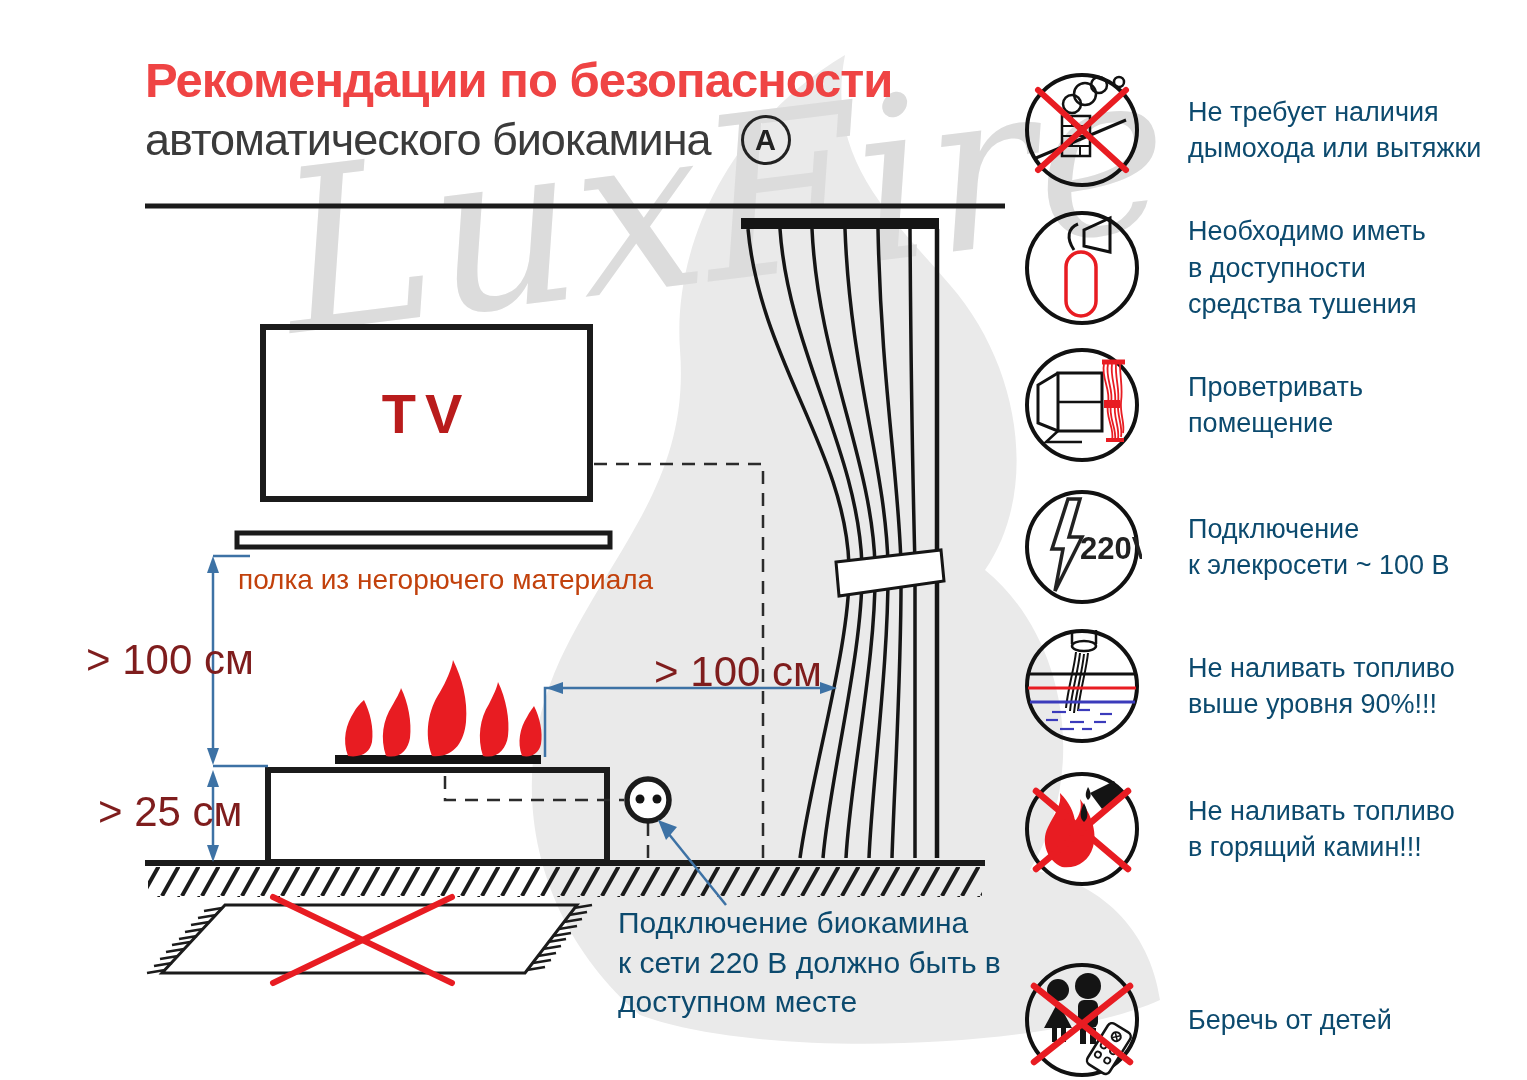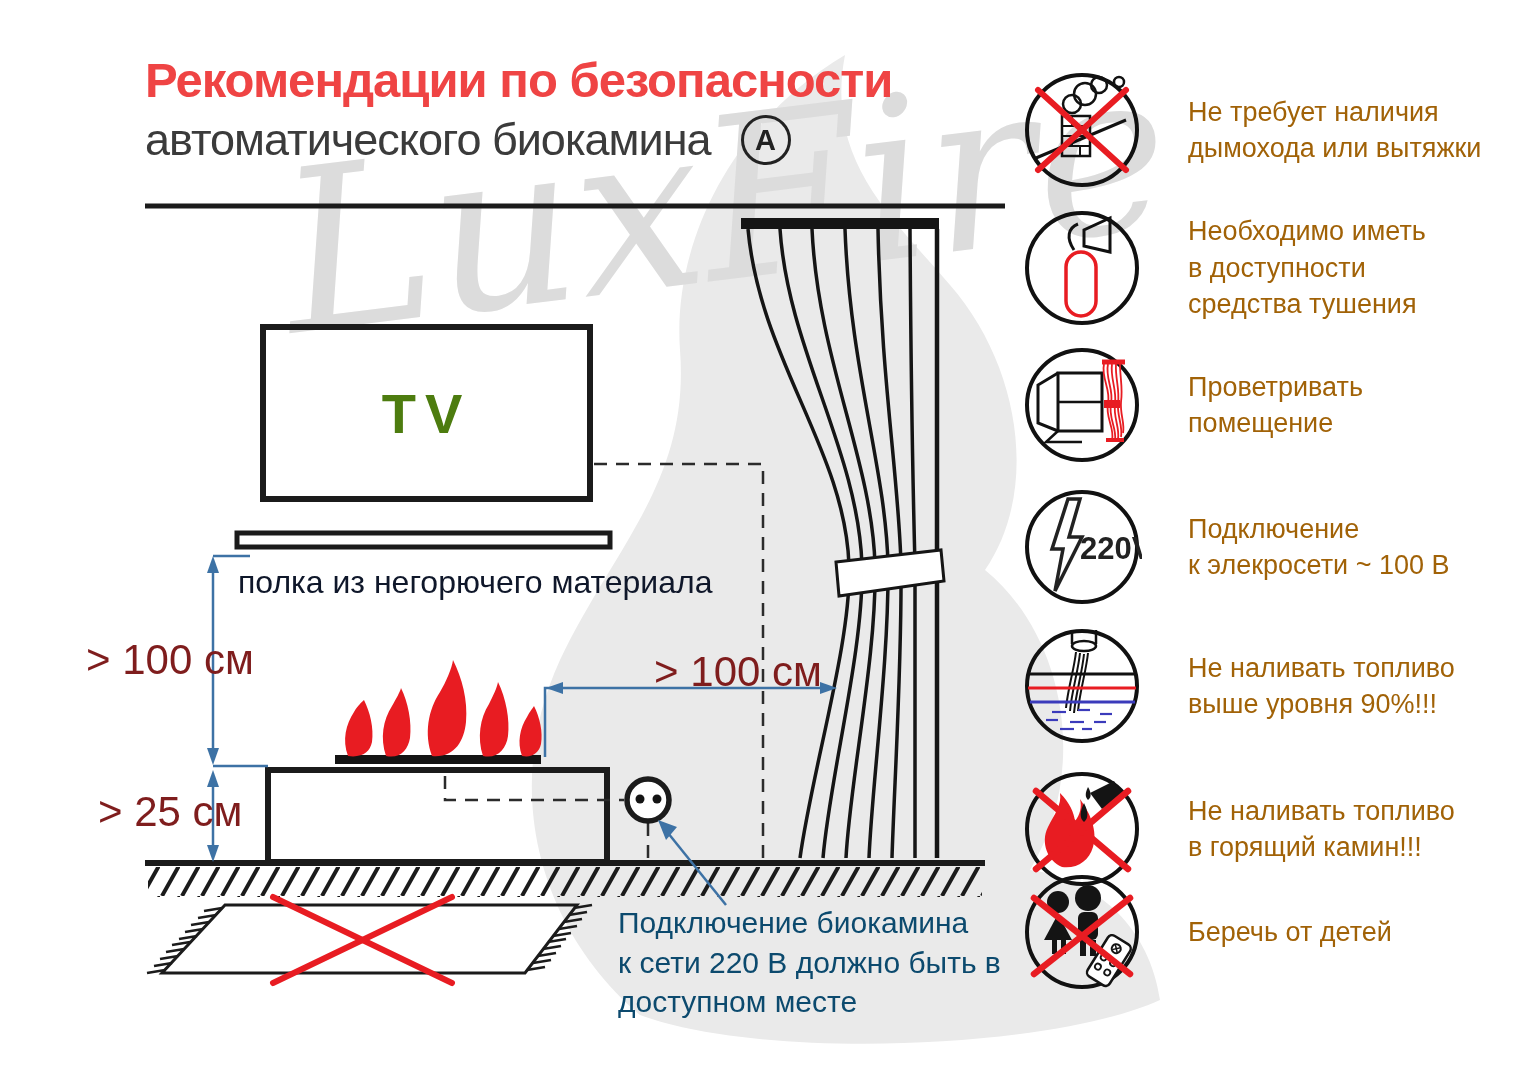--- a/index.html
+++ b/index.html
@@ -17,36 +17,36 @@
   .title{position:absolute;left:145px;top:52px;z-index:3;}
   .t1{font-size:49px;font-weight:700;color:#ef4444;letter-spacing:-1px;}
   .t2row{display:flex;align-items:center;margin-top:6px;}
   .t2{font-size:45px;font-weight:400;color:#3b3b3b;letter-spacing:-1px;}
   .amark{display:inline-flex;width:44px;height:44px;border:3.5px solid #222;border-radius:50%;
          align-items:center;justify-content:center;font-weight:700;font-size:29px;color:#222;
          margin-left:30px;}
   
   .tv-label{position:absolute;left:263px;top:327px;width:327px;height:172px;display:flex;
             align-items:center;justify-content:center;font-size:56px;font-weight:800;
-            letter-spacing:9px;color:#4d7c0f;z-index:3;}
-  .label-blue{color:#0f172a;font-size:32px;z-index:3;}
+            letter-spacing:9px;color:#b91c1c;z-index:3;}
+  .label-blue{color:#c2410c;font-size:28px;z-index:3;}
   .dim{color:#7f1d1d;font-size:42px;z-index:3;}
   .shelf-label{left:238px;top:564px;}
   .dimA{left:86px;top:636px;}
   .dimB{left:98px;top:788px;}
   .dimC{left:628px;top:648px;width:220px;text-align:center;}
   .note-blue{position:absolute;color:#0c4a6e;font-size:30px;line-height:1.32;
              white-space:pre-line;z-index:3;}
   .outlet-note{left:618px;top:903px;}
   
   .rec-row{position:absolute;left:1022px;width:470px;height:120px;display:flex;
            align-items:center;z-index:3;}
   .rec-icon{width:120px;height:120px;flex:0 0 120px;}
-  .rec-text{margin-left:46px;font-size:27px;line-height:1.35;color:#a16207;white-space:pre-line;}
-  .r1{top:70px}.r2{top:208px}.r3{top:345px}.r4{top:487px}.r5{top:626px}.r6{top:769px}.r7{top:872px}
+  .rec-text{margin-left:46px;font-size:27px;line-height:1.35;color:#0c4a6e;white-space:pre-line;}
+  .r1{top:70px}.r2{top:208px}.r3{top:345px}.r4{top:487px}.r5{top:626px}.r6{top:769px}.r7{top:960px}
 </style>
 </head>
 <body>
 
 <div class="canvas">
 
   <svg class="bg-flame" width="1527" height="1080" viewBox="0 0 1527 1080">
     <path d="M640,1015 C540,930 500,790 560,660 C615,545 690,480 680,350
              C672,240 735,120 845,55 C825,160 890,215 950,285
              C1020,365 1040,490 985,570 C1065,635 1090,770 1030,870

